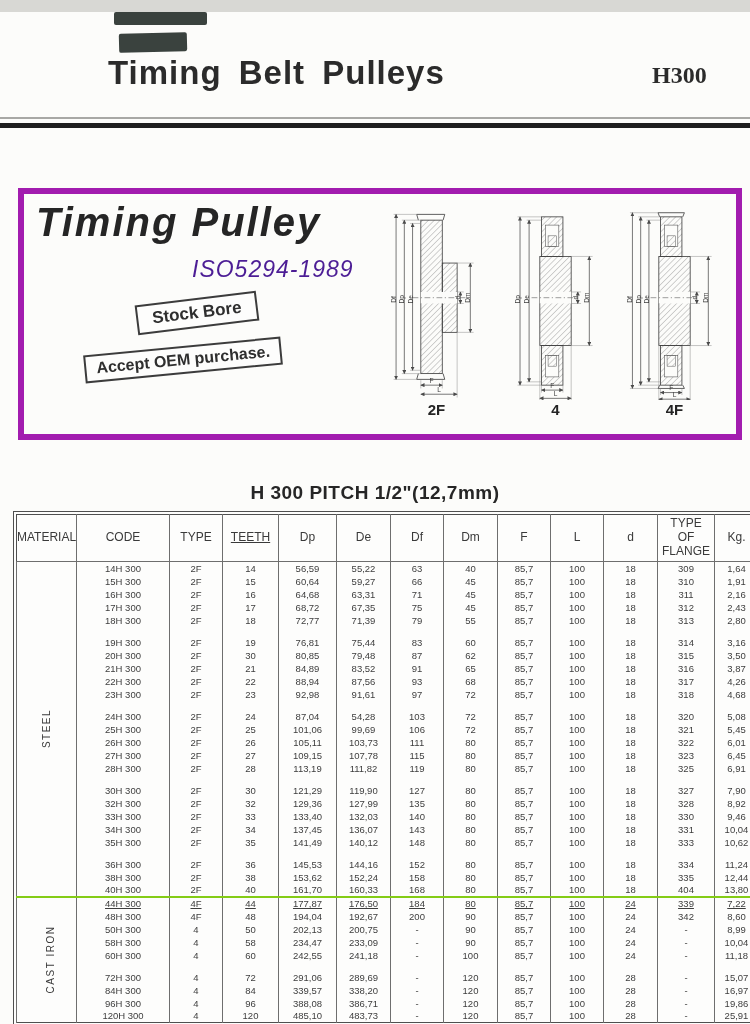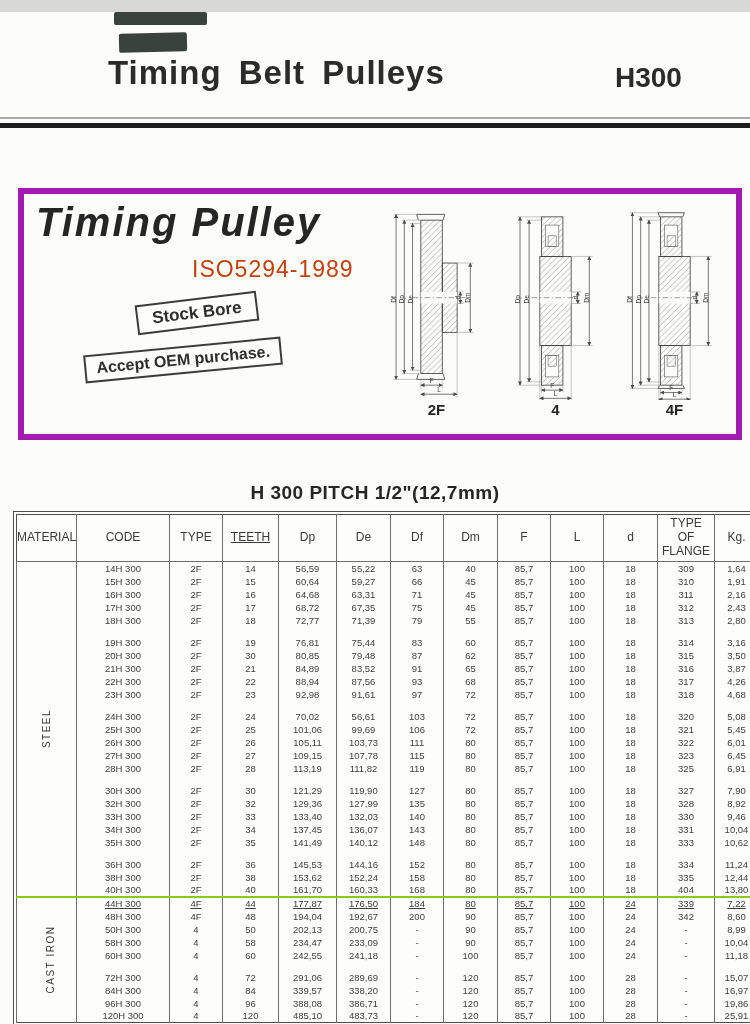--- a/index.html
+++ b/index.html
@@ -3,27 +3,27 @@
 <meta charset="utf-8">
 <style>
   html,body{margin:0;padding:0;background:#d8d8d4;}
   #page{position:relative;width:750px;height:1024px;background:#fcfcfa;overflow:hidden;
         font-family:"Liberation Sans",sans-serif;color:#2e2e2e;margin:12px auto;}
   
   .mark1{position:absolute;left:114px;top:0;width:93px;height:13px;background:#3a423e;border-radius:2px;}
   .mark2{position:absolute;left:119px;top:21px;width:68px;height:19px;background:#3a423e;border-radius:2px;transform:rotate(-1.5deg);}
   
   .hdr-title{position:absolute;left:108px;top:42px;font-size:33px;font-weight:bold;letter-spacing:1px;word-spacing:7px;color:#2b2b2b;}
-  .hdr-model{position:absolute;left:615px;top:50px;font-size:28px;font-weight:bold;color:#2b2b2b;}
+  .hdr-model{position:absolute;left:652px;top:50px;font-size:24px;font-weight:bold;color:#2b2b2b;font-family:Liberation Serif, serif;}
   .rule-thin{position:absolute;left:0;top:105px;width:750px;height:2px;background:#a8a8a5;}
   .rule-thick{position:absolute;left:0;top:111px;width:750px;height:5px;background:#1e1e1e;}
   
   .panel{position:absolute;left:18px;top:176px;width:712px;height:240px;border:6px solid #a21caf;background:#fcfcfa;}
   .panel-title{position:absolute;left:12px;top:6px;font-size:40px;font-weight:bold;font-style:italic;letter-spacing:2px;color:#252525;}
-  .panel-standard{position:absolute;left:168px;top:62px;font-size:23px;color:#c2410c;letter-spacing:1px;}
+  .panel-standard{position:absolute;left:168px;top:62px;font-size:23px;color:#4c1d95;letter-spacing:1px;font-style:italic;}
   .stamp{position:absolute;border:2px solid #3c3c3c;background:#fdfdfc;font-weight:bold;color:#2f2f2f;white-space:nowrap;}
   .stamp-stock{left:112px;top:104px;padding:3px 14px;font-size:17px;transform:rotate(-7deg);}
   .stamp-oem{left:60px;top:152px;padding:3px 10px;font-size:16px;transform:rotate(-5.5deg);}
   .drawings{position:absolute;right:4px;top:8px;display:flex;gap:4px;}
   .drawing{width:115px;text-align:center;}
   .drawing svg{width:115px;height:198px;display:block;}
   .caption{font-size:15px;font-weight:bold;color:#242424;margin-top:1px;}
   .dim-line{stroke:#4a4a4a;stroke-width:0.9;}
   .ext-line{stroke:#8a8a8a;stroke-width:0.6;}
   .shape{stroke:#3f3f3f;stroke-width:1;}
@@ -398,22 +398,22 @@
             <td></td>
             <td></td>
             <td></td>
             <td></td>
             <td></td>
           </tr>
           <tr>
             <td>24H 300</td>
             <td>2F</td>
             <td>24</td>
-            <td>70,02</td>
-            <td>56,61</td>
+            <td>87,04</td>
+            <td>54,28</td>
             <td>103</td>
             <td>72</td>
             <td>85,7</td>
             <td>100</td>
             <td>18</td>
             <td>320</td>
             <td>5,08</td>
           </tr>
           <tr>
             <td>25H 300</td>

